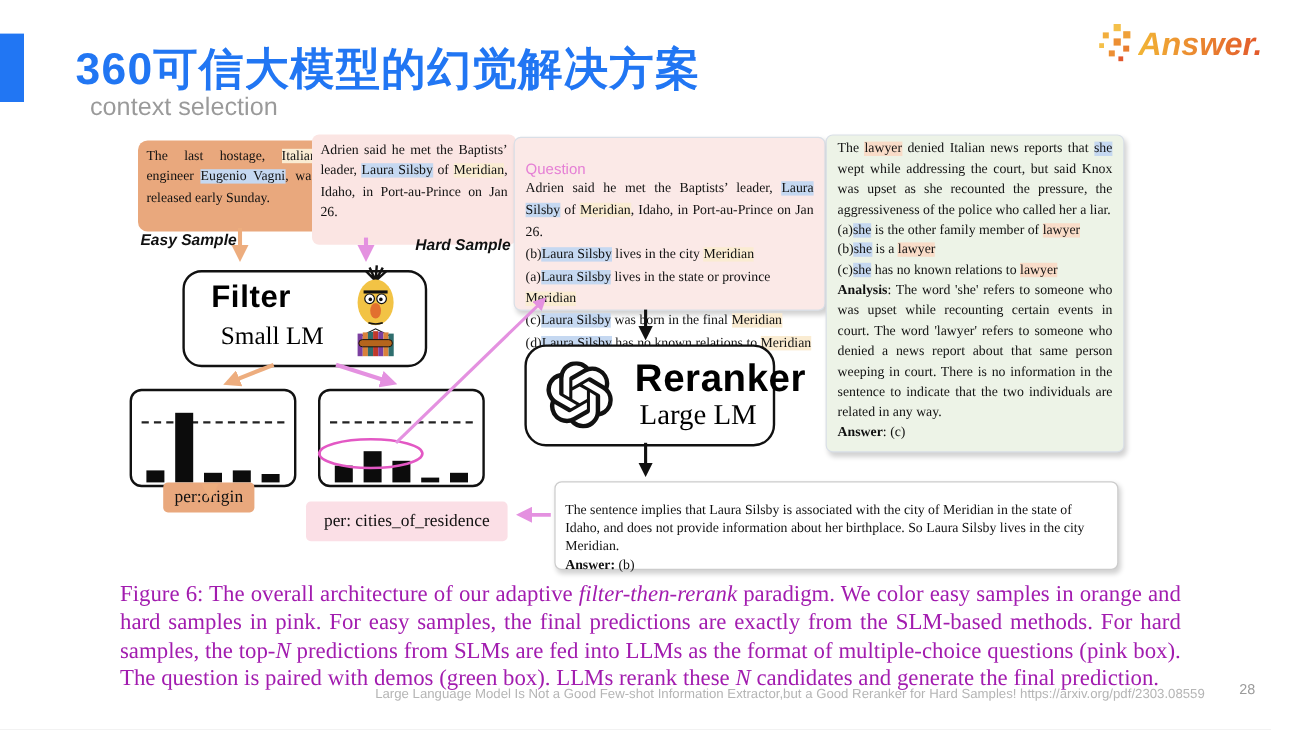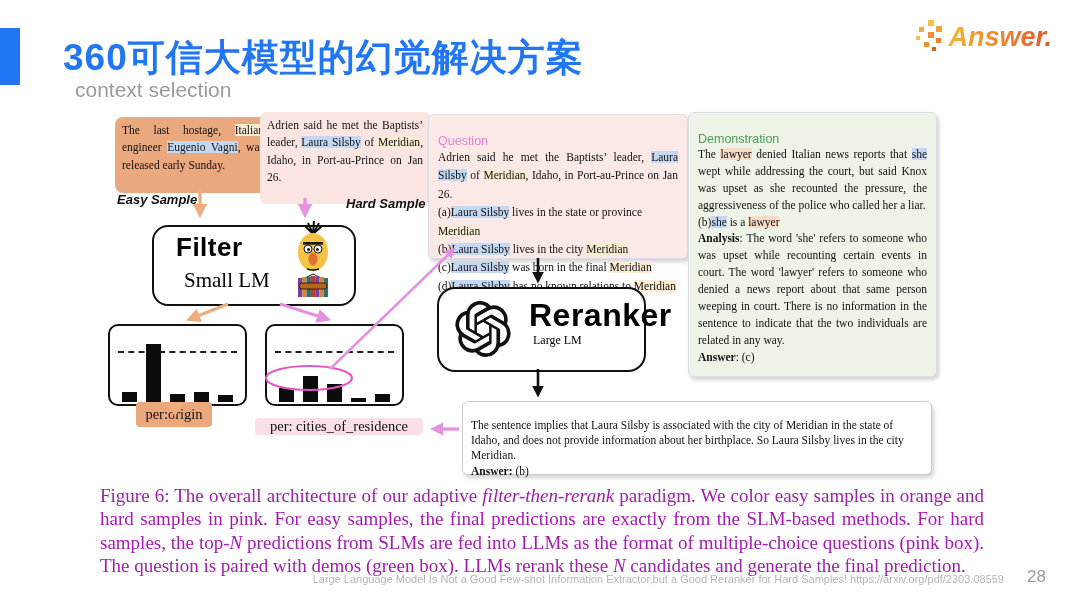--- a/index.html
+++ b/index.html
@@ -30,52 +30,52 @@
   .sample-label{position:absolute;font-size:13px;font-weight:800;font-style:italic;color:#111;}
   .easy-label{left:117px;top:192px;}
   .hard-label{left:330px;top:196px;margin-left:16px;}
   .lm-box{position:absolute;background:#fff;border:2.5px solid #111;border-radius:16px;}
   .filter-box{left:152px;top:225px;width:200px;height:77px;}
   .filter-title{position:absolute;left:22px;top:5px;font-size:26px;font-weight:800;letter-spacing:.5px;}
   .filter-sub{position:absolute;left:30px;top:41px;font-size:21px;}
   .bert{position:absolute;right:12px;top:-6px;}
   .reranker-box{left:437px;top:287px;width:205px;height:81px;border-radius:18px;}
   .reranker-title{position:absolute;left:90px;top:8px;font-size:32px;font-weight:800;letter-spacing:.5px;}
-  .reranker-sub{position:absolute;left:94px;top:44px;font-size:12px;}
+  .reranker-sub{position:absolute;left:94px;top:44px;font-size:24px;}
   .openai{position:absolute;left:16px;top:12px;}
   .chart-box{position:absolute;width:135px;height:78px;background:#fff;border:2.5px solid #111;border-radius:10px;}
   .chart-left{left:108px;top:324px;}
   .chart-right{left:265px;top:324px;}
   .dashed-line{position:absolute;left:8px;right:8px;top:25px;border-top:2px dashed #222;}
   .bars{position:absolute;left:12px;right:12px;bottom:2px;display:flex;
         align-items:flex-end;justify-content:space-between;}
   .bar{width:15px;background:#0c0c0c;}
   .pred-box{position:absolute;border-radius:4px;font-size:14.5px;display:flex;
             align-items:center;justify-content:center;color:#111;}
   .pred-origin{left:136px;top:402px;width:76px;height:25px;background:#E9A87D;}
-  .pred-cities{left:255px;top:418px;width:168px;height:17px;background:#FBDFE6;}
+  .pred-cities{left:255px;top:418px;width:168px;height:33px;background:#FBDFE6;}
   .big-card{position:absolute;border:1px solid #D9DFE7;border-radius:6px;
             box-shadow:2px 3px 4px rgba(0,0,0,.18);padding:3px 9px;color:#111;}
   .question-card{left:428px;top:114px;width:240px;height:137px;background:#FBE9E7;}
   .demo-card{left:688px;top:112px;width:229px;height:257px;background:#EDF3E7;}
   .card-title{font-size:12.5px;margin-top:16px;}
   .q-title{color:#E57FD5;}
   .d-title{color:#4F9D53;}
   .card-body{font-size:11.5px;}
   .question-card .card-body{line-height:1.6;}
   .demo-card .card-body{line-height:1.47;}
   .jtext{text-align:justify;}
   .answer-card{left:462px;top:401px;width:452px;height:40px;background:#fff;
                border-color:#cccccc;line-height:1.32;font-size:11.5px;padding:16px 8px;}
   .overlay{position:absolute;left:0;top:0;z-index:6;pointer-events:none;}
   
   .caption{position:absolute;left:100px;top:484px;width:884px;font-size:19px;
            line-height:1.23;text-align:justify;color:#a21caf;}
   .footer-ref{position:absolute;right:76px;top:573px;font-size:11px;color:#b5b5b5;white-space:nowrap;}
-  .page-num{position:absolute;right:34px;top:567px;font-size:17px;color:#9b9b9b;}
+  .page-num{position:absolute;right:34px;top:567px;font-size:12px;color:#9b9b9b;}
 </style>
 </head>
 <body>
 
 <div class="slide">
 
   <div class="accent-bar"></div>
   <h1 class="title">360可信大模型的幻觉解决方案</h1>
   <div class="subtitle">context selection</div>
   <div class="logo">
@@ -145,33 +145,34 @@
       </div>
   </div>
 
   <div class="pred-box pred-origin serif">per:origin</div>
   <div class="pred-box pred-cities serif">per: cities_of_residence</div>
 
   <div class="big-card question-card">
     <div class="card-title q-title">Question</div>
     <div class="card-body serif">
       <div class="jtext"><span>Adrien said he met the Baptists’ leader, </span><span class="hl-blue">Laura Silsby</span><span> of </span><span class="hl-cream">Meridian</span><span>, Idaho, in Port-au-Prince on Jan 26.</span></div>
+      <div><span>(b)</span><span class="hl-blue">Laura Silsby</span><span> lives in the city </span><span class="hl-cream">Meridian</span></div>
       <div><span>(a)</span><span class="hl-blue">Laura Silsby</span><span> lives in the state or province </span><span class="hl-cream">Meridian</span></div>
-      <div><span>(b)</span><span class="hl-blue">Laura Silsby</span><span> lives in the city </span><span class="hl-cream">Meridian</span></div>
       <div><span>(c)</span><span class="hl-blue">Laura Silsby</span><span> was born in the final </span><span class="hl-cream">Meridian</span></div>
       <div><span>(d)</span><span class="hl-blue">Laura Silsby</span><span> has no known relations to </span><span class="hl-cream">Meridian</span></div>
       <div><span class="b">Analysis:</span></div>
     </div>
   </div>
 
   <div class="big-card demo-card">
-    <div class="card-title d-title">Demonstration</div>
     <div class="card-body serif">
       <div class="jtext"><span>The </span><span class="hl-peach">lawyer</span><span> denied Italian news reports that </span><span class="hl-blue">she</span><span> wept while addressing the court, but said Knox was upset as she recounted the pressure, the aggressiveness of the police who called her a liar.</span></div>
+      <div><span>(a)</span><span class="hl-blue">she</span><span> is the other family member of </span><span class="hl-peach">lawyer</span></div>
       <div><span>(b)</span><span class="hl-blue">she</span><span> is a </span><span class="hl-peach">lawyer</span></div>
+      <div><span>(c)</span><span class="hl-blue">she</span><span> has no known relations to </span><span class="hl-peach">lawyer</span></div>
       <div class="jtext"><span class="b">Analysis</span><span>: The word 'she' refers to someone who was upset while recounting certain events in court. The word 'lawyer' refers to someone who denied a news report about that same person weeping in court. There is no information in the sentence to indicate that the two individuals are related in any way.</span></div>
       <div><span class="b">Answer</span><span>: (c)</span></div>
     </div>
   </div>
 
   <div class="lm-box reranker-box">
     <svg class="openai" width="56" height="56" viewBox="0 0 24 24">
       <path fill="#111" d="M22.2819 9.8211a5.9847 5.9847 0 0 0-.5157-4.9108 6.0462 6.0462 0 0 0-6.5098-2.9A6.0651 6.0651 0 0 0 4.9807 4.1818a5.9847 5.9847 0 0 0-3.9977 2.9 6.0462 6.0462 0 0 0 .7427 7.0966 5.98 5.98 0 0 0 .511 4.9107 6.051 6.051 0 0 0 6.5146 2.9001A5.9847 5.9847 0 0 0 13.2599 24a6.0557 6.0557 0 0 0 5.7718-4.2058 5.9894 5.9894 0 0 0 3.9977-2.9001 6.0557 6.0557 0 0 0-.7475-7.0729zm-9.022 12.6081a4.4755 4.4755 0 0 1-2.8764-1.0408l.1419-.0804 4.7783-2.7582a.7948.7948 0 0 0 .3927-.6813v-6.7369l2.02 1.1686a.071.071 0 0 1 .038.0615v5.5826a4.504 4.504 0 0 1-4.4945 4.4849zm-9.6607-4.1254a4.4708 4.4708 0 0 1-.5346-3.0137l.142.0852 4.783 2.7582a.7712.7712 0 0 0 .7806 0l5.8428-3.3685v2.3324a.0804.0804 0 0 1-.0332.0615L9.74 19.9502a4.4992 4.4992 0 0 1-6.1408-1.6464zM2.3408 7.8956a4.485 4.485 0 0 1 2.3655-1.9728V11.6a.7664.7664 0 0 0 .3879.6765l5.8144 3.3543-2.0201 1.1685a.0757.0757 0 0 1-.071 0l-4.8303-2.7865A4.504 4.504 0 0 1 2.3408 7.8956zm16.5963 3.8558L13.1038 8.364 15.1192 7.2a.0757.0757 0 0 1 .071 0l4.8303 2.7913a4.4944 4.4944 0 0 1-.6765 8.1042v-5.6772a.79.79 0 0 0-.407-.667zm2.0107-3.0231l-.142-.0852-4.7735-2.7818a.7759.7759 0 0 0-.7854 0L9.409 9.2297V6.8974a.0662.0662 0 0 1 .0284-.0615l4.8303-2.7866a4.4992 4.4992 0 0 1 6.6802 4.66zM8.3065 12.863l-2.02-1.1638a.0804.0804 0 0 1-.038-.0567V6.0742a4.4992 4.4992 0 0 1 7.3757-3.4537l-.142.0805L8.704 5.459a.7948.7948 0 0 0-.3927.6813zm1.0976-2.3654l2.602-1.4998 2.6069 1.4998v2.9994l-2.5974 1.4997-2.6067-1.4997Z"></path>
     </svg>
     <div class="reranker-title">Reranker</div>

